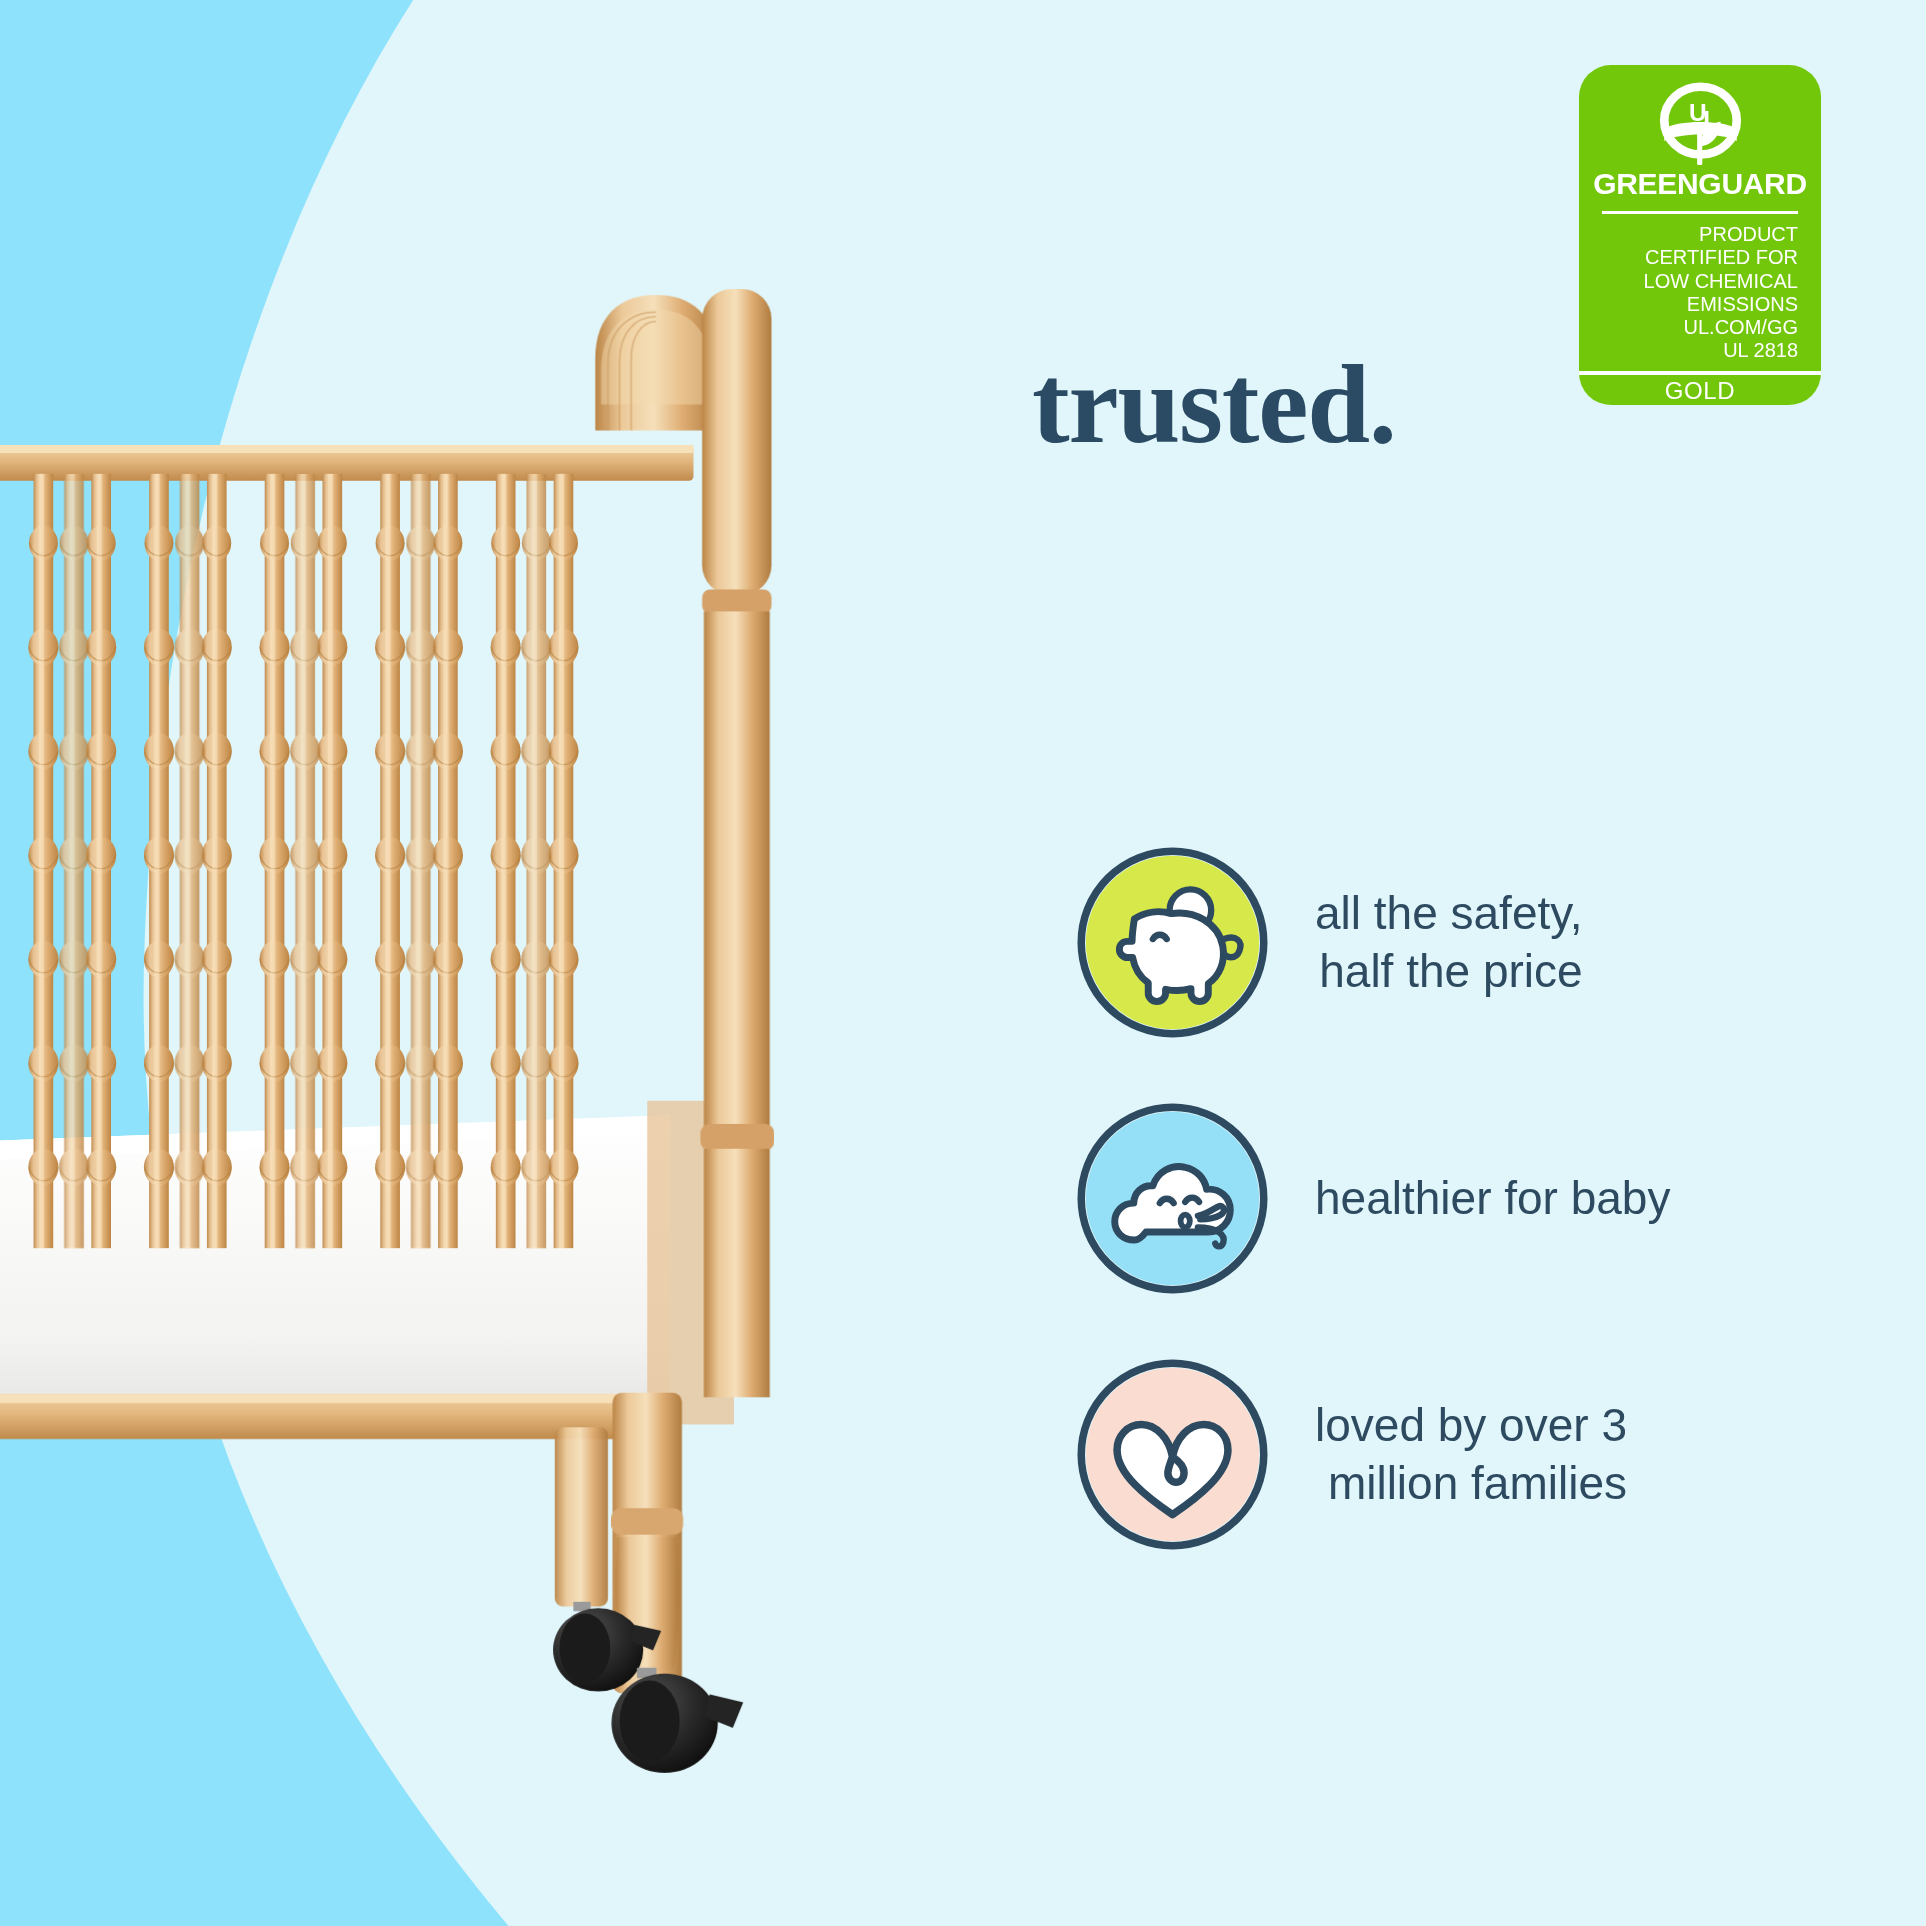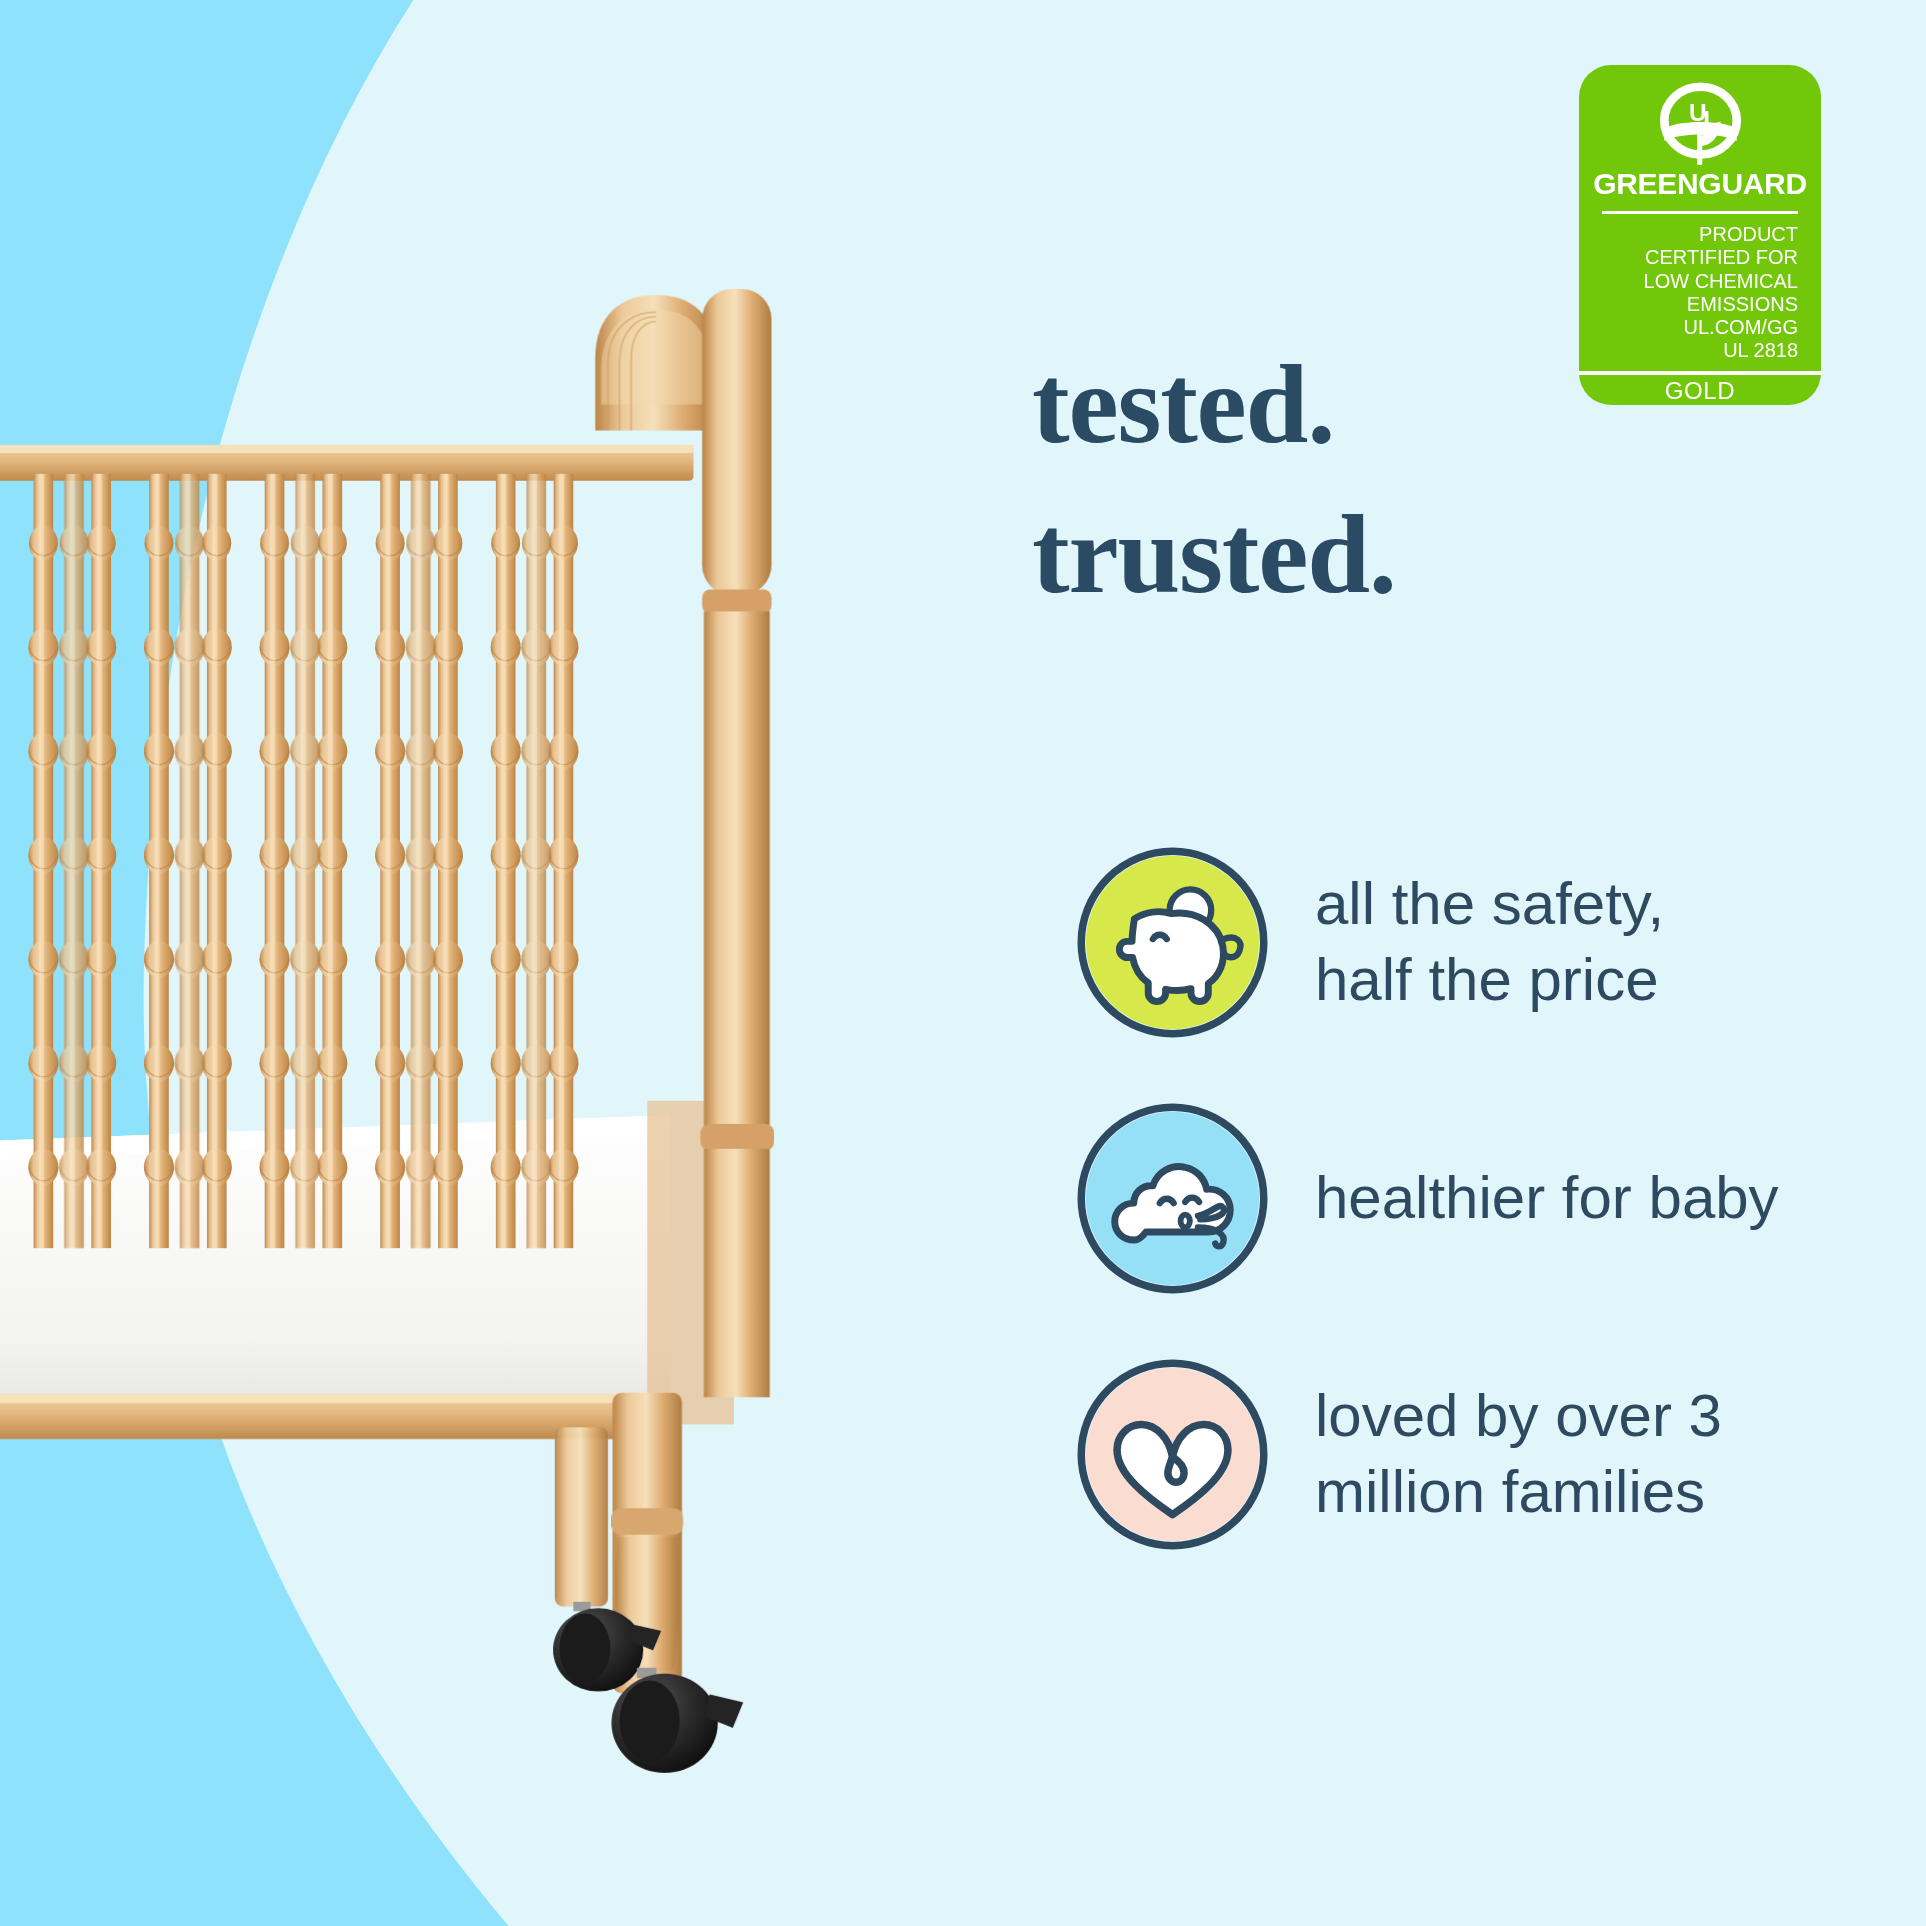--- a/index.html
+++ b/index.html
@@ -64,23 +64,24 @@
     height:220px; margin-bottom:36px;
   }
   .feature-icon {
     flex:0 0 201px; width:201px; height:201px;
     position:relative;
   }
   .feature-icon svg { display:block; width:201px; height:201px; }
   .feature-text {
     margin-left:42px;
     color:#2d4a60;
-    font-size:60px;
+    font-size:46px;
     line-height:1.27;
     font-weight:400;
+    text-align:right;
   }
   .feature-text div { white-space:nowrap; }
 
   
   #crib { position:absolute; left:0; top:0; width:838px; height:1926px; }
 </style>
 </head>
 <body>
 
 <div id="stage">
@@ -249,21 +250,20 @@
       <div>PRODUCT CERTIFIED FOR</div>
       <div>LOW CHEMICAL EMISSIONS</div>
       <div>UL.COM/GG</div>
       <div>UL 2818</div>
     </div>
     <div id="badge-rule2"></div>
     <div id="badge-gold">GOLD</div>
   </div>
 
   <div id="headline">
-    <div>tested.</div>
     <div>trusted.</div>
   </div>
 
   <div id="features">
 
     <div class="feature">
       <div class="feature-icon">
         <svg viewBox="0 0 348 348">
           <circle cx="174" cy="174" r="150" fill="#d6e84a"></circle>
           <circle cx="174" cy="174" r="158" fill="none" stroke="#2d4a60" stroke-width="13"></circle>

